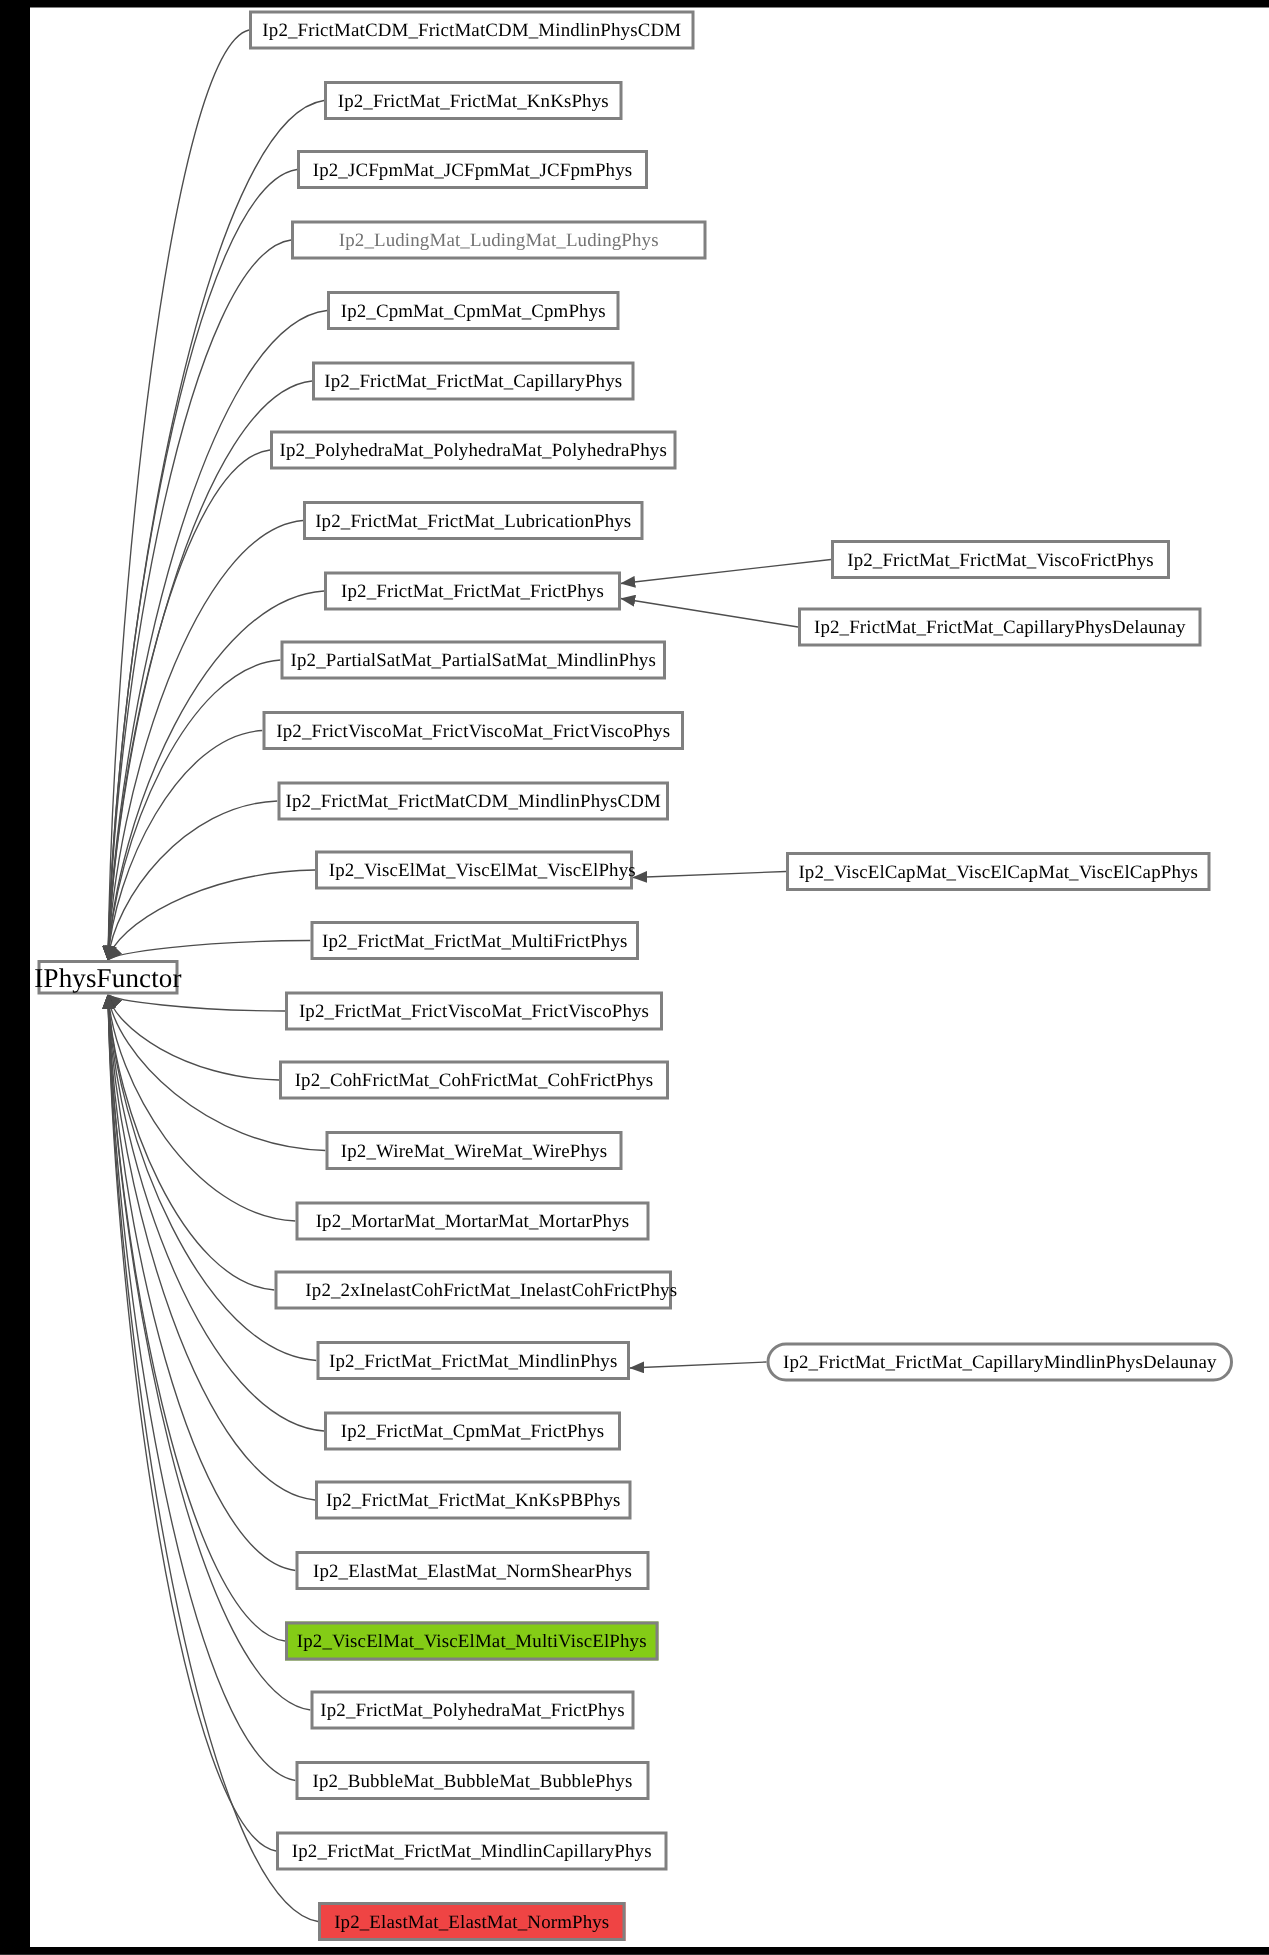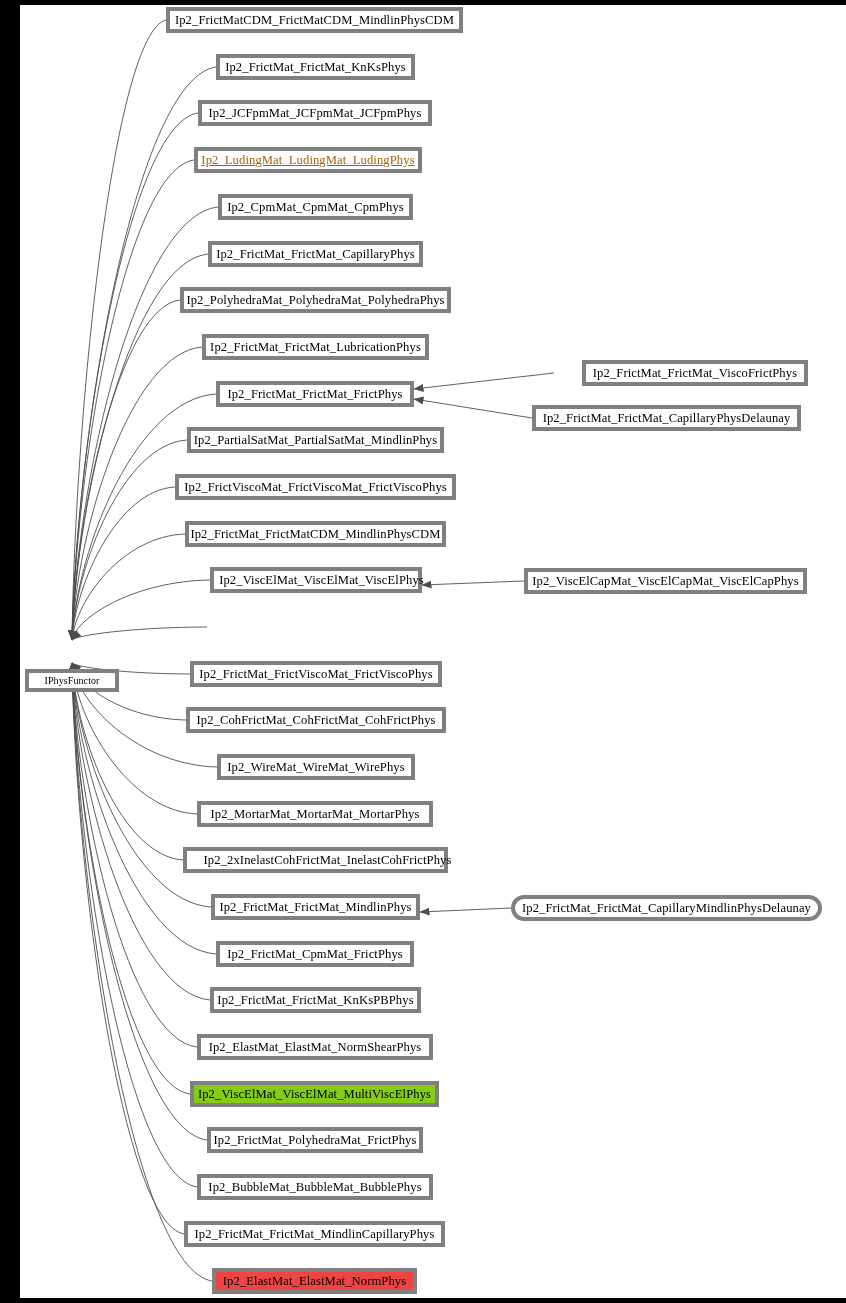--- a/index.html
+++ b/index.html
@@ -18,32 +18,32 @@
     background:#ffffff;
   }
   #graph{
     position:absolute;left:0;top:0;
     width:826px;height:1293px;
   }
   #edges{position:absolute;left:0;top:0;width:826px;height:1293px;}
   .node{
     position:absolute;
     box-sizing:border-box;
-    border:4px solid #6d28d9;
+    border:2px solid #6d28d9;
     background:#ffffff;
     color:#000000;
     font-size:12.6px;
     line-height:1;
     display:flex;
     align-items:center;
     justify-content:center;
     white-space:nowrap;
     letter-spacing:0.1px;
   }
-  .node.root{font-size:10px;margin-top:29px;}
+  .node.root{font-size:18px;}
 </style>
 </head>
 <body>
 
 <div id="canvas">
   <div id="sheet">
     <div id="graph">
       <svg id="edges" viewBox="0 0 826 1293" preserveAspectRatio="none" xmlns="http://www.w3.org/2000/svg">
           <defs>
             <marker id="ah" markerWidth="10" markerHeight="8" refX="9.5" refY="4" orient="auto" markerUnits="userSpaceOnUse">
@@ -80,43 +80,44 @@
           <path d="M192,1276 C115,1263.64 56.9,892.8399999999999 52,658" fill="none" stroke="#4d4d4d" stroke-width="0.9" marker-end="url(#ah)"></path>
           <path d="M534,368 L394,384" fill="none" stroke="#4d4d4d" stroke-width="0.9" marker-end="url(#ah)"></path>
           <path d="M512,413 L394,394" fill="none" stroke="#4d4d4d" stroke-width="0.9" marker-end="url(#ah)"></path>
           <path d="M504,576 L402,580" fill="none" stroke="#4d4d4d" stroke-width="0.9" marker-end="url(#ah)"></path>
           <path d="M491,903 L400,907" fill="none" stroke="#4d4d4d" stroke-width="0.9" marker-end="url(#ah)"></path>
         </svg>
     <div class="node root" style="left: 5px; top: 635px; width: 94px; height: 23px; border-color: rgb(128, 128, 128); background: rgb(255, 255, 255); color: rgb(0, 0, 0);">IPhysFunctor</div>
         <div class="node" style="left: 146px; top: 2px; width: 297px; height: 26px; border-color: rgb(128, 128, 128); background: rgb(255, 255, 255); color: rgb(0, 0, 0);">Ip2_FrictMatCDM_FrictMatCDM_MindlinPhysCDM</div>
         <div class="node" style="left: 196px; top: 49px; width: 199px; height: 26px; border-color: rgb(128, 128, 128); background: rgb(255, 255, 255); color: rgb(0, 0, 0);">Ip2_FrictMat_FrictMat_KnKsPhys</div>
         <div class="node" style="left: 178px; top: 95px; width: 234px; height: 26px; border-color: rgb(128, 128, 128); background: rgb(255, 255, 255); color: rgb(0, 0, 0);">Ip2_JCFpmMat_JCFpmMat_JCFpmPhys</div>
-        <div class="node" style="left: 174px; top: 142px; width: 228px; height: 26px; border-color: rgb(128, 128, 128); background: rgb(255, 255, 255); color: #a16207; text-decoration: underline;">Ip2_LudingMat_LudingMat_LudingPhys</div>
+        <div class="node" style="left: 174px; top: 142px; width: 277px; height: 26px; border-color: rgb(128, 128, 128); background: rgb(255, 255, 255); color: #737373;">Ip2_LudingMat_LudingMat_LudingPhys</div>
         <div class="node" style="left: 198px; top: 189px; width: 195px; height: 26px; border-color: rgb(128, 128, 128); background: rgb(255, 255, 255); color: rgb(0, 0, 0);">Ip2_CpmMat_CpmMat_CpmPhys</div>
         <div class="node" style="left: 188px; top: 236px; width: 215px; height: 26px; border-color: rgb(128, 128, 128); background: rgb(255, 255, 255); color: rgb(0, 0, 0);">Ip2_FrictMat_FrictMat_CapillaryPhys</div>
         <div class="node" style="left: 160px; top: 282px; width: 271px; height: 26px; border-color: rgb(128, 128, 128); background: rgb(255, 255, 255); color: rgb(0, 0, 0);">Ip2_PolyhedraMat_PolyhedraMat_PolyhedraPhys</div>
         <div class="node" style="left: 182px; top: 329px; width: 227px; height: 26px; border-color: rgb(128, 128, 128); background: rgb(255, 255, 255); color: rgb(0, 0, 0);">Ip2_FrictMat_FrictMat_LubricationPhys</div>
         <div class="node" style="left: 196px; top: 376px; width: 198px; height: 26px; border-color: rgb(128, 128, 128); background: rgb(255, 255, 255); color: rgb(0, 0, 0);">Ip2_FrictMat_FrictMat_FrictPhys</div>
         <div class="node" style="left: 167px; top: 422px; width: 257px; height: 26px; border-color: rgb(128, 128, 128); background: rgb(255, 255, 255); color: rgb(0, 0, 0);">Ip2_PartialSatMat_PartialSatMat_MindlinPhys</div>
         <div class="node" style="left: 155px; top: 469px; width: 281px; height: 26px; border-color: rgb(128, 128, 128); background: rgb(255, 255, 255); color: rgb(0, 0, 0);">Ip2_FrictViscoMat_FrictViscoMat_FrictViscoPhys</div>
         <div class="node" style="left: 165px; top: 516px; width: 261px; height: 26px; border-color: rgb(128, 128, 128); background: rgb(255, 255, 255); color: rgb(0, 0, 0);">Ip2_FrictMat_FrictMatCDM_MindlinPhysCDM</div>
         <div class="node" style="left: 190px; top: 562px; width: 212px; height: 26px; border-color: rgb(128, 128, 128); background: rgb(255, 255, 255); color: rgb(0, 0, 0); padding-left: 11px;">Ip2_ViscElMat_ViscElMat_ViscElPhys</div>
+        <div class="node" style="left: 187px; top: 609px; width: 219px; height: 26px; border-color: rgb(128, 128, 128); background: rgb(255, 255, 255); color: rgb(0, 0, 0);">Ip2_FrictMat_FrictMat_MultiFrictPhys</div>
         <div class="node" style="left: 170px; top: 656px; width: 252px; height: 26px; border-color: rgb(128, 128, 128); background: rgb(255, 255, 255); color: rgb(0, 0, 0);">Ip2_FrictMat_FrictViscoMat_FrictViscoPhys</div>
         <div class="node" style="left: 166px; top: 702px; width: 260px; height: 26px; border-color: rgb(128, 128, 128); background: rgb(255, 255, 255); color: rgb(0, 0, 0);">Ip2_CohFrictMat_CohFrictMat_CohFrictPhys</div>
         <div class="node" style="left: 197px; top: 749px; width: 198px; height: 26px; border-color: rgb(128, 128, 128); background: rgb(255, 255, 255); color: rgb(0, 0, 0);">Ip2_WireMat_WireMat_WirePhys</div>
         <div class="node" style="left: 177px; top: 796px; width: 236px; height: 26px; border-color: rgb(128, 128, 128); background: rgb(255, 255, 255); color: rgb(0, 0, 0);">Ip2_MortarMat_MortarMat_MortarPhys</div>
         <div class="node" style="left: 163px; top: 842px; width: 265px; height: 26px; border-color: rgb(128, 128, 128); background: rgb(255, 255, 255); color: rgb(0, 0, 0); padding-left: 24px;">Ip2_2xInelastCohFrictMat_InelastCohFrictPhys</div>
         <div class="node" style="left: 191px; top: 889px; width: 209px; height: 26px; border-color: rgb(128, 128, 128); background: rgb(255, 255, 255); color: rgb(0, 0, 0);">Ip2_FrictMat_FrictMat_MindlinPhys</div>
         <div class="node" style="left: 196px; top: 936px; width: 198px; height: 26px; border-color: rgb(128, 128, 128); background: rgb(255, 255, 255); color: rgb(0, 0, 0);">Ip2_FrictMat_CpmMat_FrictPhys</div>
         <div class="node" style="left: 190px; top: 982px; width: 211px; height: 26px; border-color: rgb(128, 128, 128); background: rgb(255, 255, 255); color: rgb(0, 0, 0);">Ip2_FrictMat_FrictMat_KnKsPBPhys</div>
         <div class="node" style="left: 177px; top: 1029px; width: 236px; height: 26px; border-color: rgb(128, 128, 128); background: rgb(255, 255, 255); color: rgb(0, 0, 0);">Ip2_ElastMat_ElastMat_NormShearPhys</div>
         <div class="node" style="left: 170px; top: 1076px; width: 249px; height: 26px; border-color: rgb(128, 128, 128); background: #84cc16; color: rgb(0, 0, 0);">Ip2_ViscElMat_ViscElMat_MultiViscElPhys</div>
         <div class="node" style="left: 187px; top: 1122px; width: 216px; height: 26px; border-color: rgb(128, 128, 128); background: rgb(255, 255, 255); color: rgb(0, 0, 0);">Ip2_FrictMat_PolyhedraMat_FrictPhys</div>
         <div class="node" style="left: 177px; top: 1169px; width: 236px; height: 26px; border-color: rgb(128, 128, 128); background: rgb(255, 255, 255); color: rgb(0, 0, 0);">Ip2_BubbleMat_BubbleMat_BubblePhys</div>
         <div class="node" style="left: 164px; top: 1216px; width: 261px; height: 26px; border-color: rgb(128, 128, 128); background: rgb(255, 255, 255); color: rgb(0, 0, 0);">Ip2_FrictMat_FrictMat_MindlinCapillaryPhys</div>
         <div class="node" style="left: 192px; top: 1263px; width: 205px; height: 26px; border-color: rgb(128, 128, 128); background: #ef4444; color: rgb(0, 0, 0);">Ip2_ElastMat_ElastMat_NormPhys</div>
-        <div class="node" style="left: 534px; top: 355px; width: 226px; height: 26px; border-color: rgb(128, 128, 128); background: rgb(255, 255, 255); color: rgb(0, 0, 0); margin-left: 28px;">Ip2_FrictMat_FrictMat_ViscoFrictPhys</div>
+        <div class="node" style="left: 534px; top: 355px; width: 226px; height: 26px; border-color: rgb(128, 128, 128); background: rgb(255, 255, 255); color: rgb(0, 0, 0);">Ip2_FrictMat_FrictMat_ViscoFrictPhys</div>
         <div class="node" style="left: 512px; top: 400px; width: 269px; height: 26px; border-color: rgb(128, 128, 128); background: rgb(255, 255, 255); color: rgb(0, 0, 0);">Ip2_FrictMat_FrictMat_CapillaryPhysDelaunay</div>
         <div class="node" style="left: 504px; top: 563px; width: 283px; height: 26px; border-color: rgb(128, 128, 128); background: rgb(255, 255, 255); color: rgb(0, 0, 0);">Ip2_ViscElCapMat_ViscElCapMat_ViscElCapPhys</div>
         <div class="node" style="left: 491px; top: 890px; width: 311px; height: 26px; border-color: rgb(128, 128, 128); background: rgb(255, 255, 255); color: rgb(0, 0, 0); border-radius: 13px;">Ip2_FrictMat_FrictMat_CapillaryMindlinPhysDelaunay</div>
       </div>
   </div>
 </div>
 
 </body></html>

